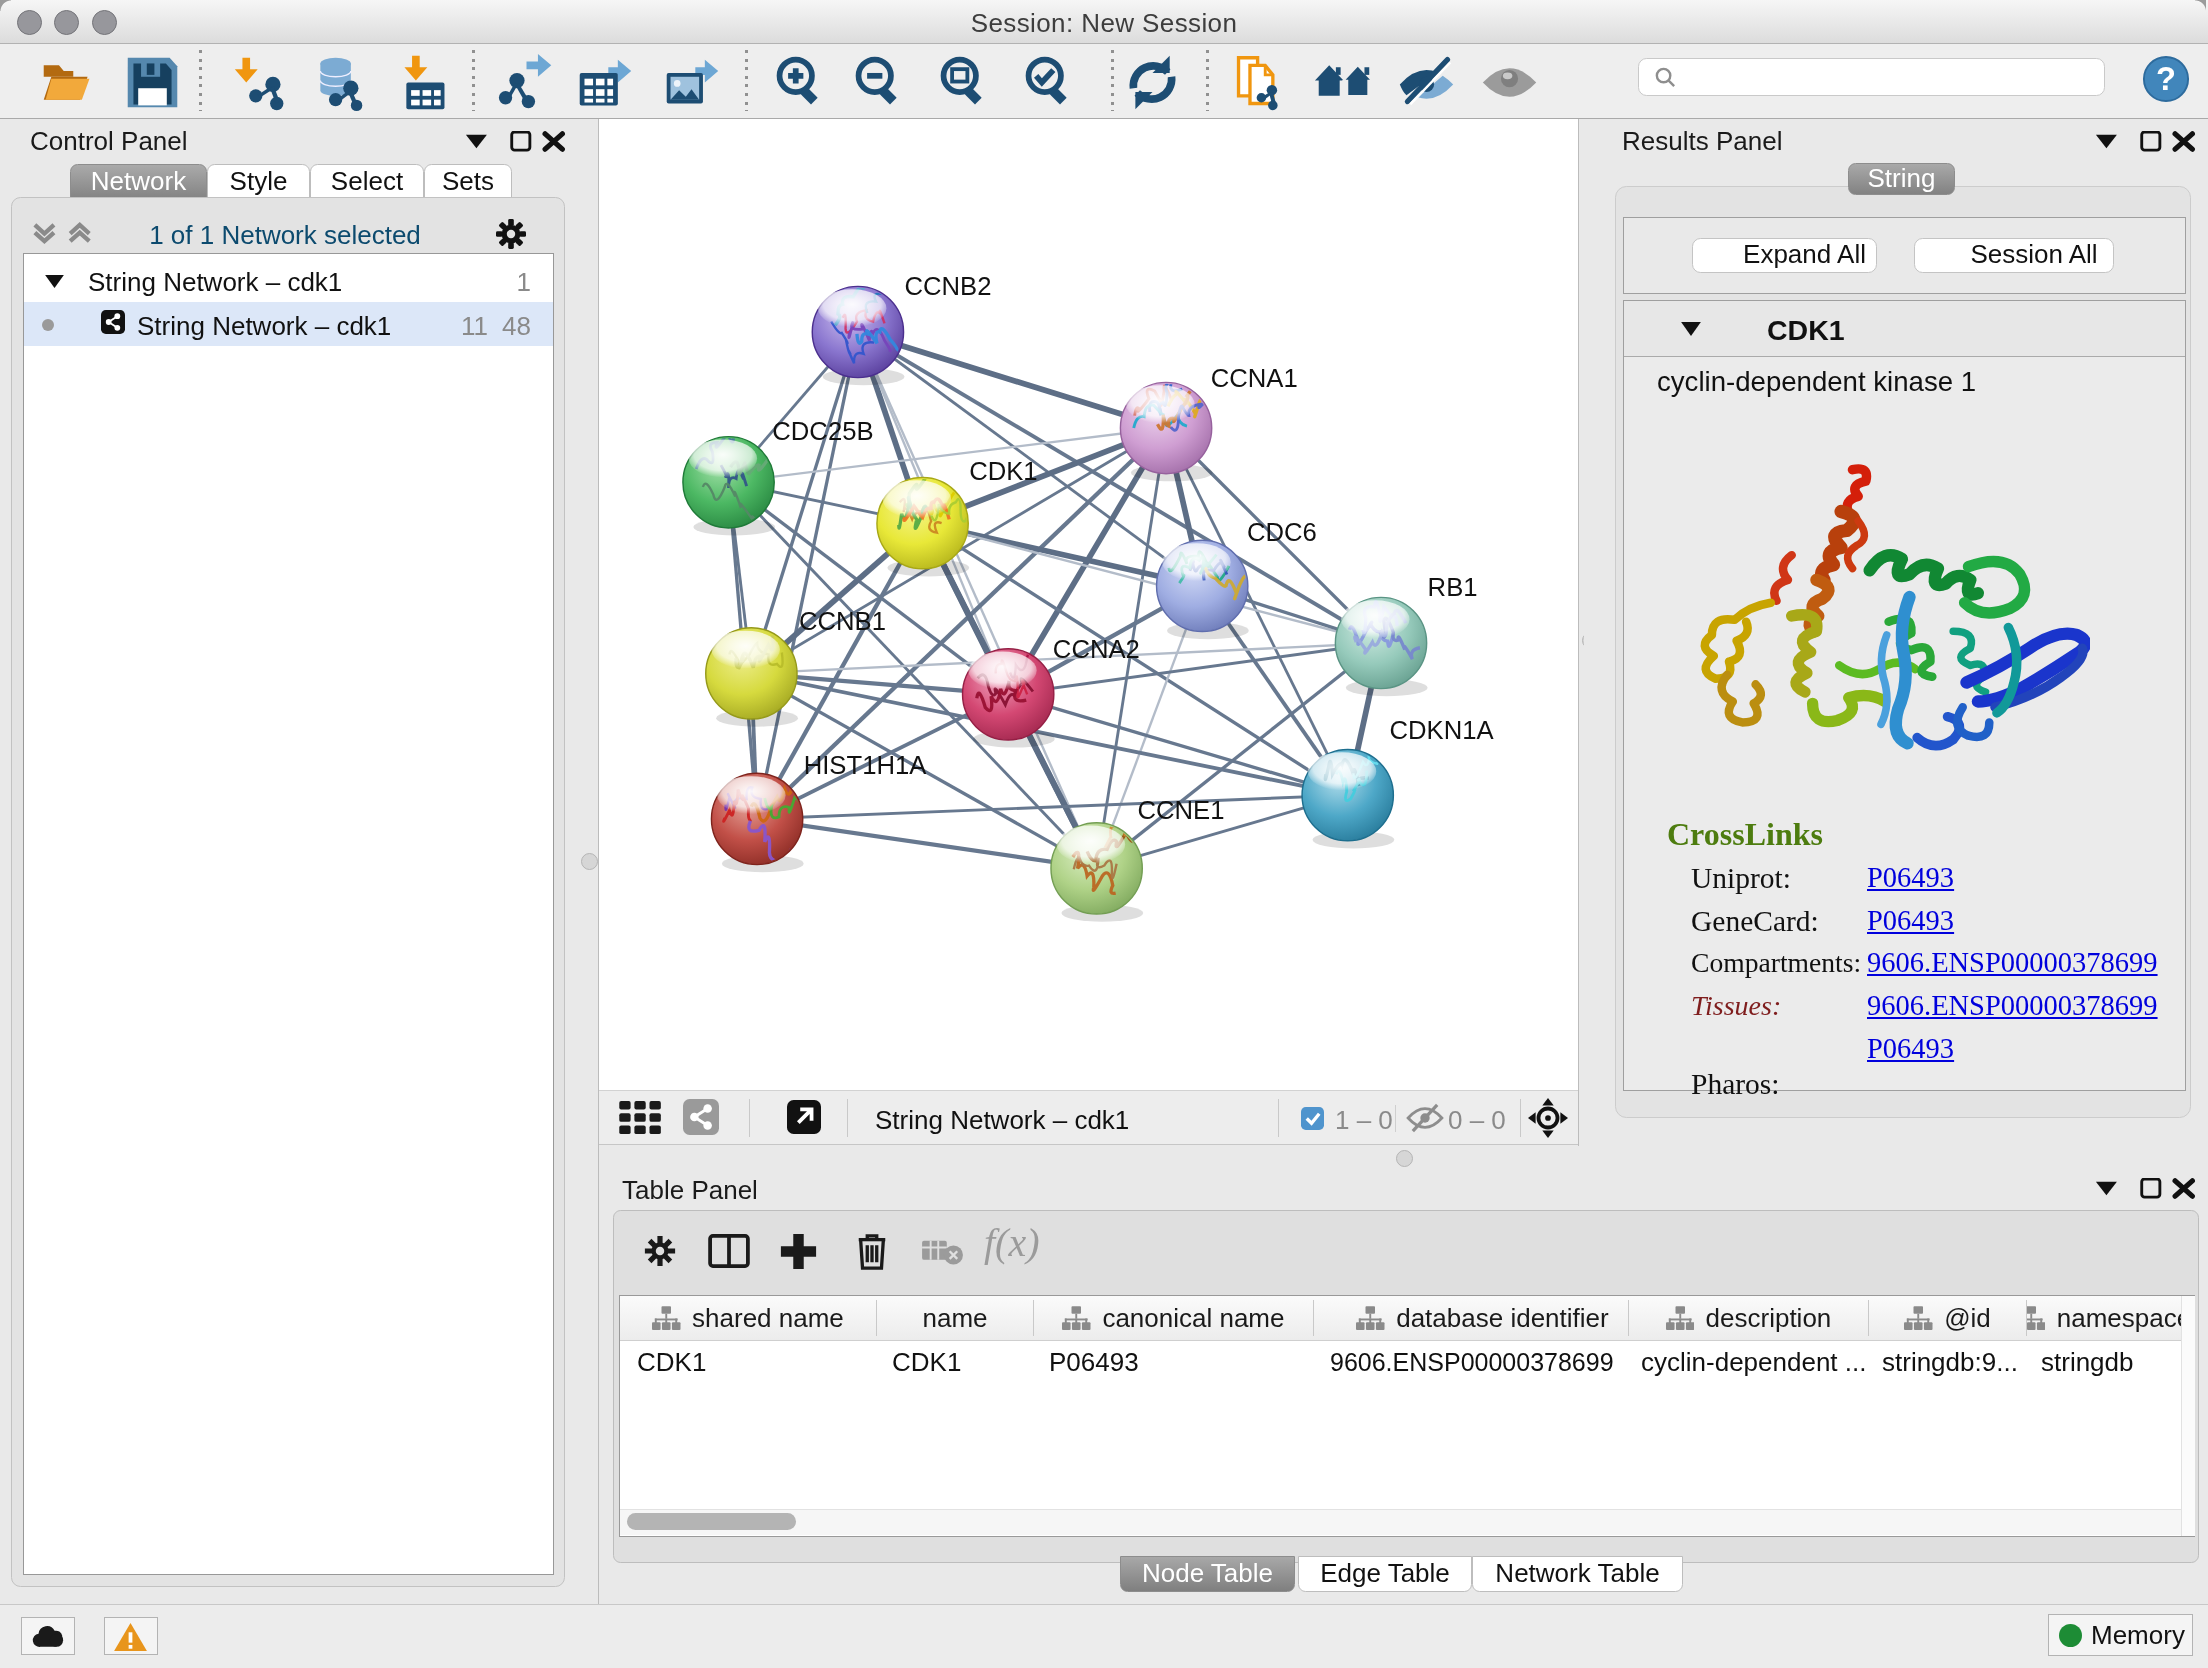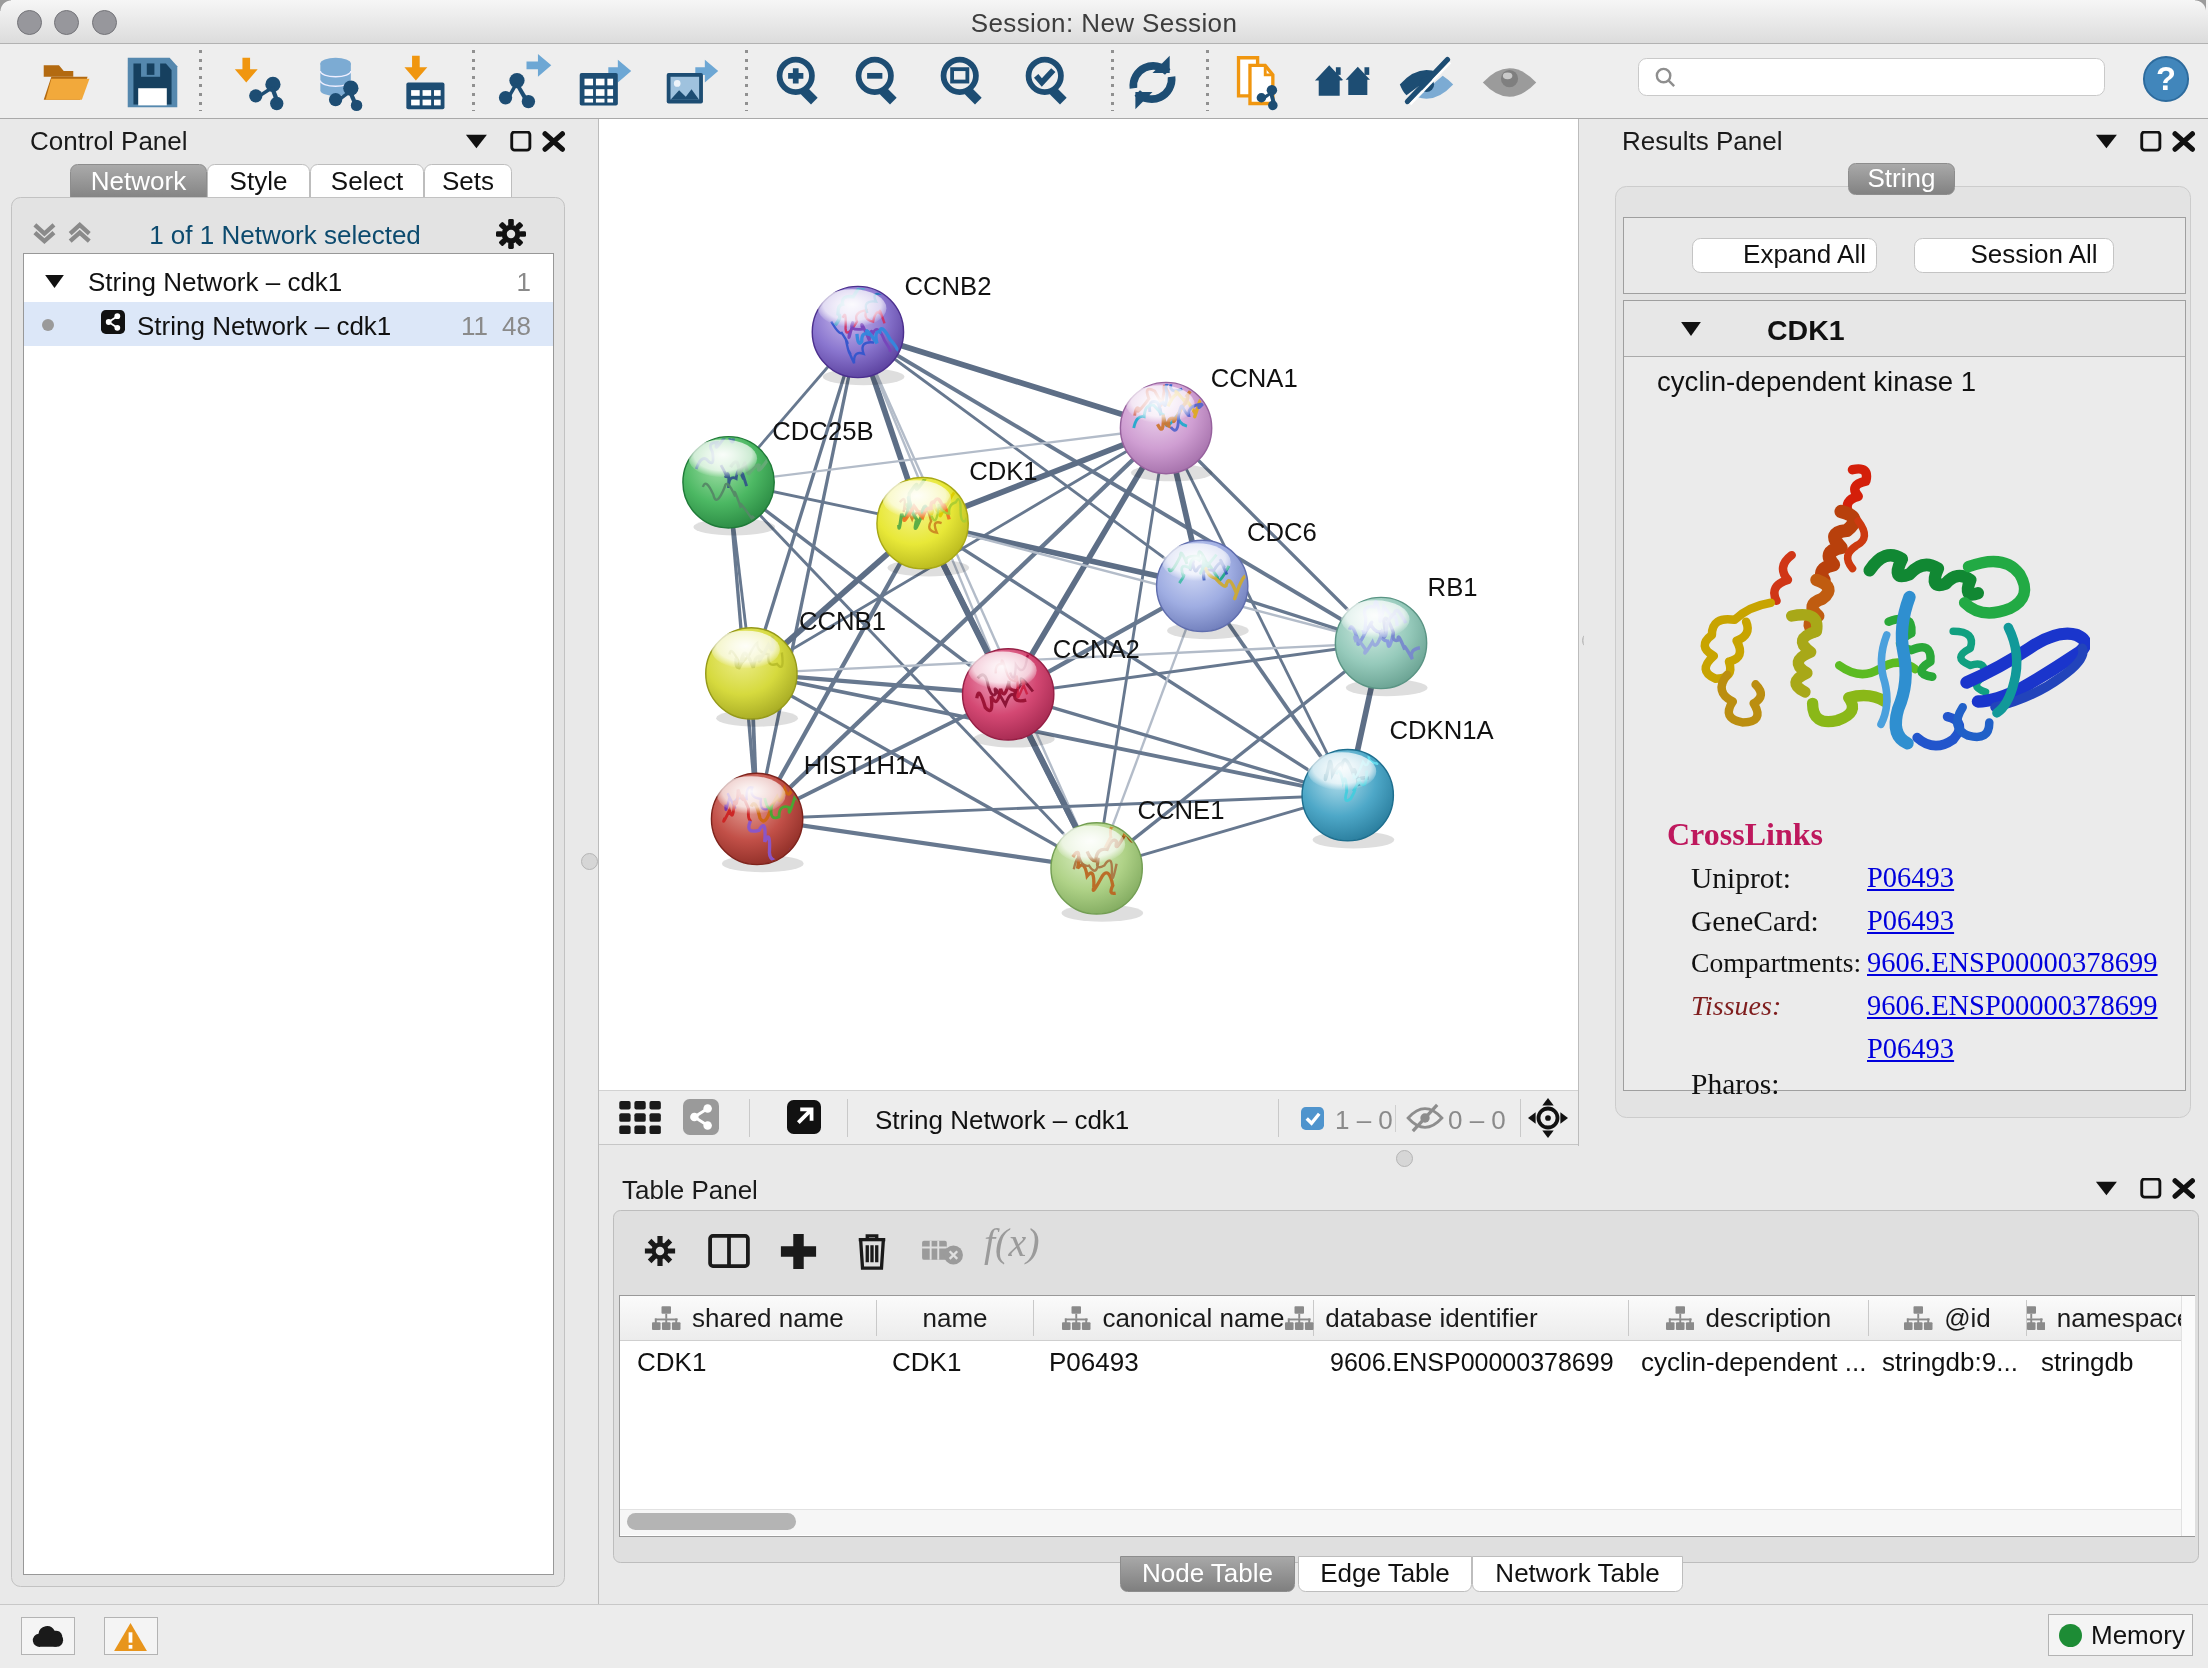--- a/index.html
+++ b/index.html
@@ -669,21 +669,21 @@
 <path d="M250 140 q-12 32 -6 60 q6 30 -6 58 q-8 28 10 36" stroke="#2f8fd0" stroke-width="13"></path>
 <path d="M226 180 q-10 26 -2 50 q6 24 -4 44" stroke="#4aa0dd" stroke-width="8"></path>
 <path d="M258 288 q18 16 38 2 q16 -18 -6 -24" stroke="#2255cc" stroke-width="10"></path>
 <path d="M310 230 q36 -16 66 -36 q30 -20 50 -14 q18 8 0 20 q-30 20 -58 36 q-28 14 -46 14" stroke="#1a35cc" stroke-width="13"></path>
 <path d="M340 256 q40 -10 70 -32 q26 -18 22 -30" stroke="#2244bb" stroke-width="10"></path>
 <path d="M354 172 q14 28 6 58 q-6 24 -18 32" stroke="#119999" stroke-width="10"></path>
 <path d="M306 256 q-14 22 6 30 q22 6 22 -14" stroke="#2060c8" stroke-width="9"></path>
 </g>
 </svg>
 
-<div class="abs serif" style="left:1667px;top:816px;font-size:32px;font-weight:bold;color:#be185d;">CrossLinks</div>
+<div class="abs serif" style="left:1667px;top:816px;font-size:32px;font-weight:bold;color:#4d7c0f;">CrossLinks</div>
 <div class="abs serif" style="left:1691px;top:862px;font-size:29.5px;color:#111;">Uniprot:</div>
 <div class="abs serif" style="left:1867px;top:862px;font-size:28.5px;"><a class="xl">P06493</a></div>
 <div class="abs serif" style="left:1691px;top:905px;font-size:29.5px;color:#111;">GeneCard:</div>
 <div class="abs serif" style="left:1867px;top:905px;font-size:28.5px;"><a class="xl">P06493</a></div>
 <div class="abs serif" style="left:1691px;top:947px;font-size:27.6px;color:#111;">Compartments:</div>
 <div class="abs serif" style="left:1867px;top:947px;font-size:28.5px;"><a class="xl">9606.ENSP00000378699</a></div>
 <div class="abs serif" style="left:1691px;top:990px;font-size:28px;color:#7f1d1d;font-style:italic;">Tissues:</div>
 <div class="abs serif" style="left:1867px;top:990px;font-size:28.5px;"><a class="xl">9606.ENSP00000378699</a></div>
 <div class="abs serif" style="left:1691px;top:1033px;font-size:29.5px;color:#111;margin-top:35px;">Pharos:</div>
 <div class="abs serif" style="left:1867px;top:1033px;font-size:28.5px;"><a class="xl">P06493</a></div>
@@ -768,21 +768,21 @@
         <rect x="0" y="17" width="9" height="8" rx="1"></rect>
         <rect x="10.5" y="17" width="9" height="8" rx="1"></rect>
         <rect x="21" y="17" width="9" height="8" rx="1"></rect>
         <path d="M14 8 h2 v5 h-2 z"></path>
         <path d="M3 13 h24 v2 H3 z"></path>
         <path d="M3 13 h2 v5 h-2 z M24.5 13 h2 v5 h-2 z M14 13 h2 v5 h-2 z"></path>
       </g>
     </svg>
     <span>canonical name</span>
   </div>
-<div class="abs hcell" style="left:1254px;top:1296px;width:315px;">
+<div class="abs hcell" style="left:1313px;top:1296px;width:315px;padding-left:12px;">
     <svg width="28.5" height="25" viewBox="0 0 30 26">
       <g fill="#8a8a8a">
         <rect x="10" y="0" width="10" height="8" rx="1"></rect>
         <rect x="0" y="17" width="9" height="8" rx="1"></rect>
         <rect x="10.5" y="17" width="9" height="8" rx="1"></rect>
         <rect x="21" y="17" width="9" height="8" rx="1"></rect>
         <path d="M14 8 h2 v5 h-2 z"></path>
         <path d="M3 13 h24 v2 H3 z"></path>
         <path d="M3 13 h2 v5 h-2 z M24.5 13 h2 v5 h-2 z M14 13 h2 v5 h-2 z"></path>
       </g>

